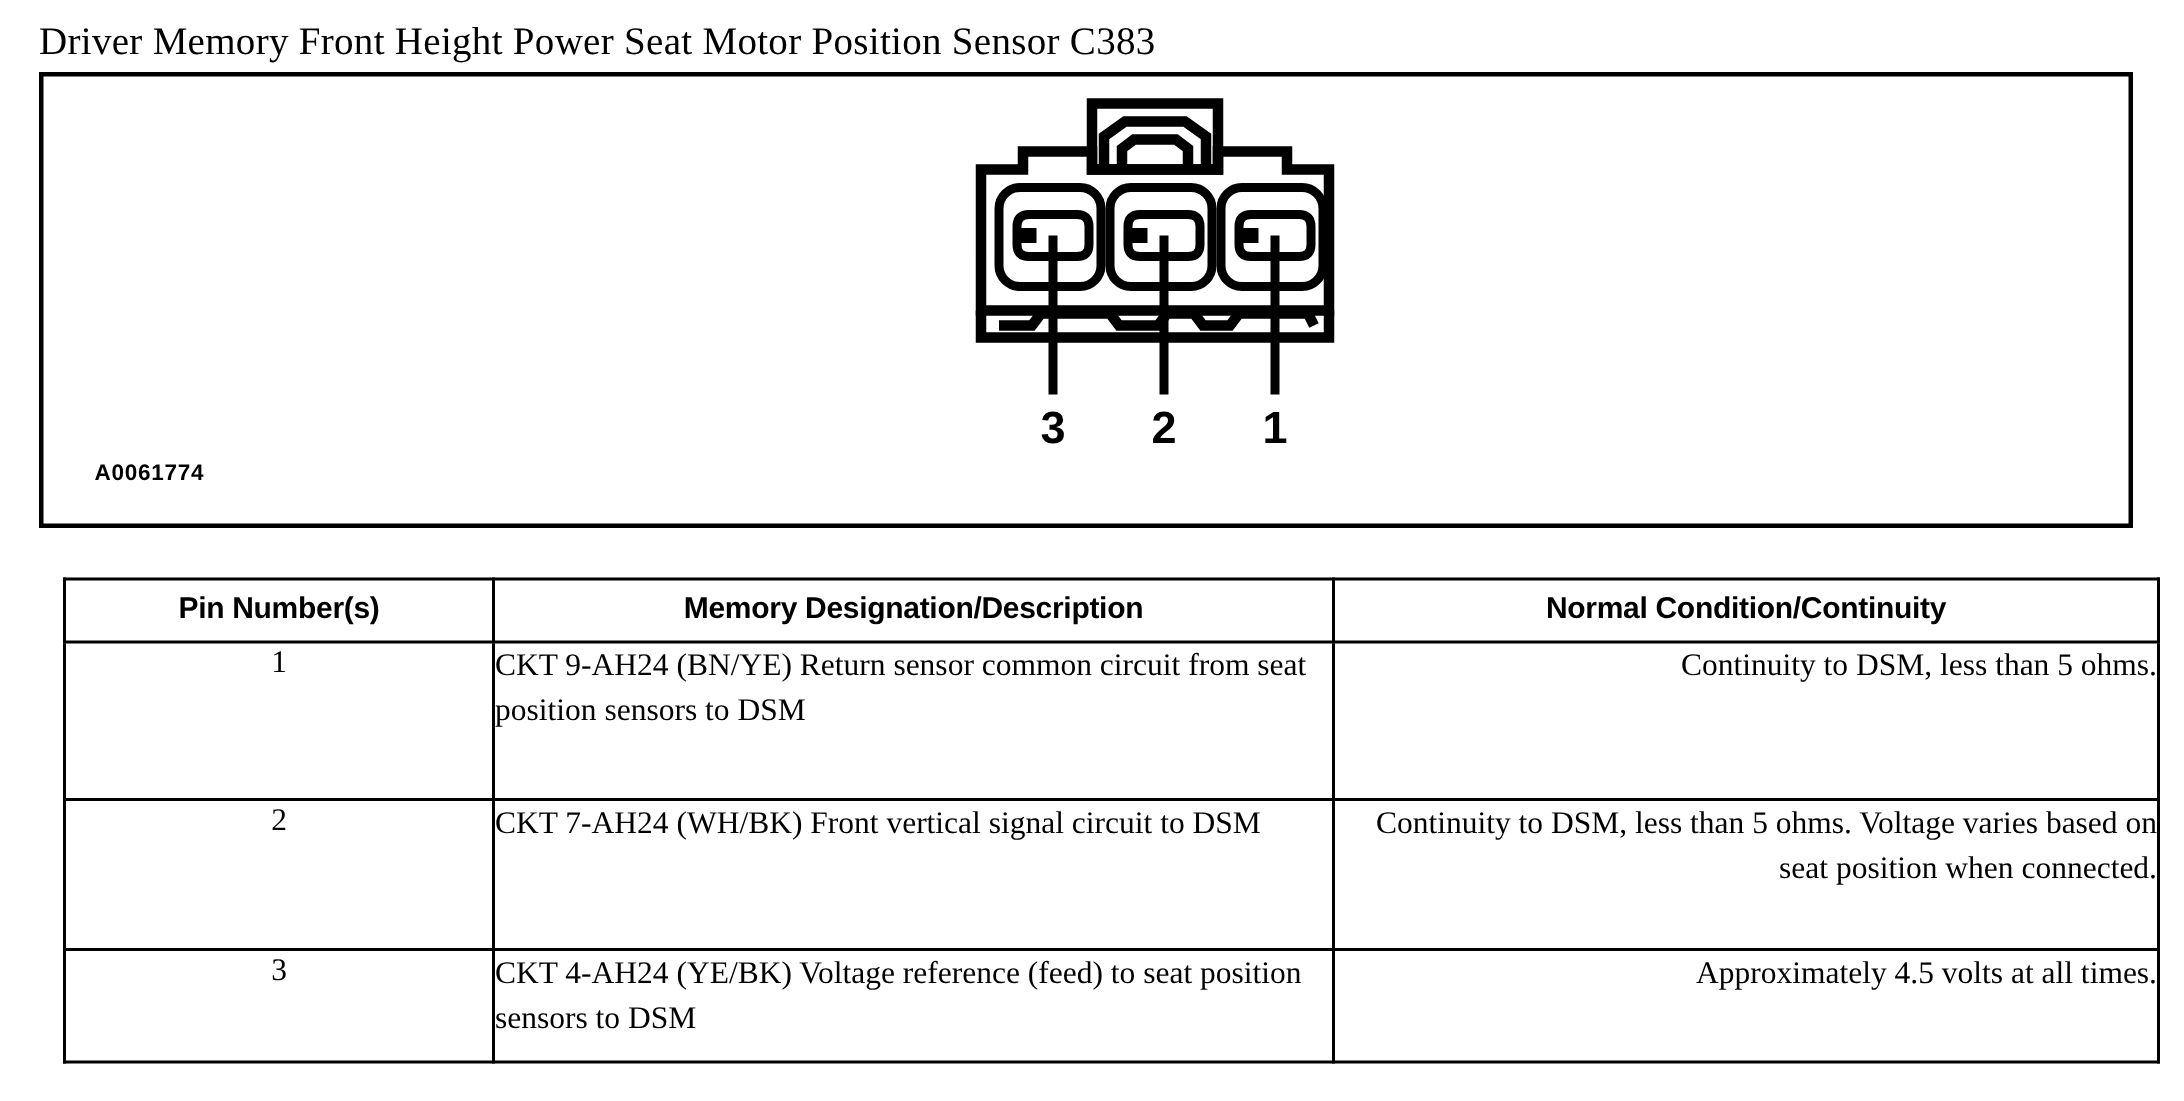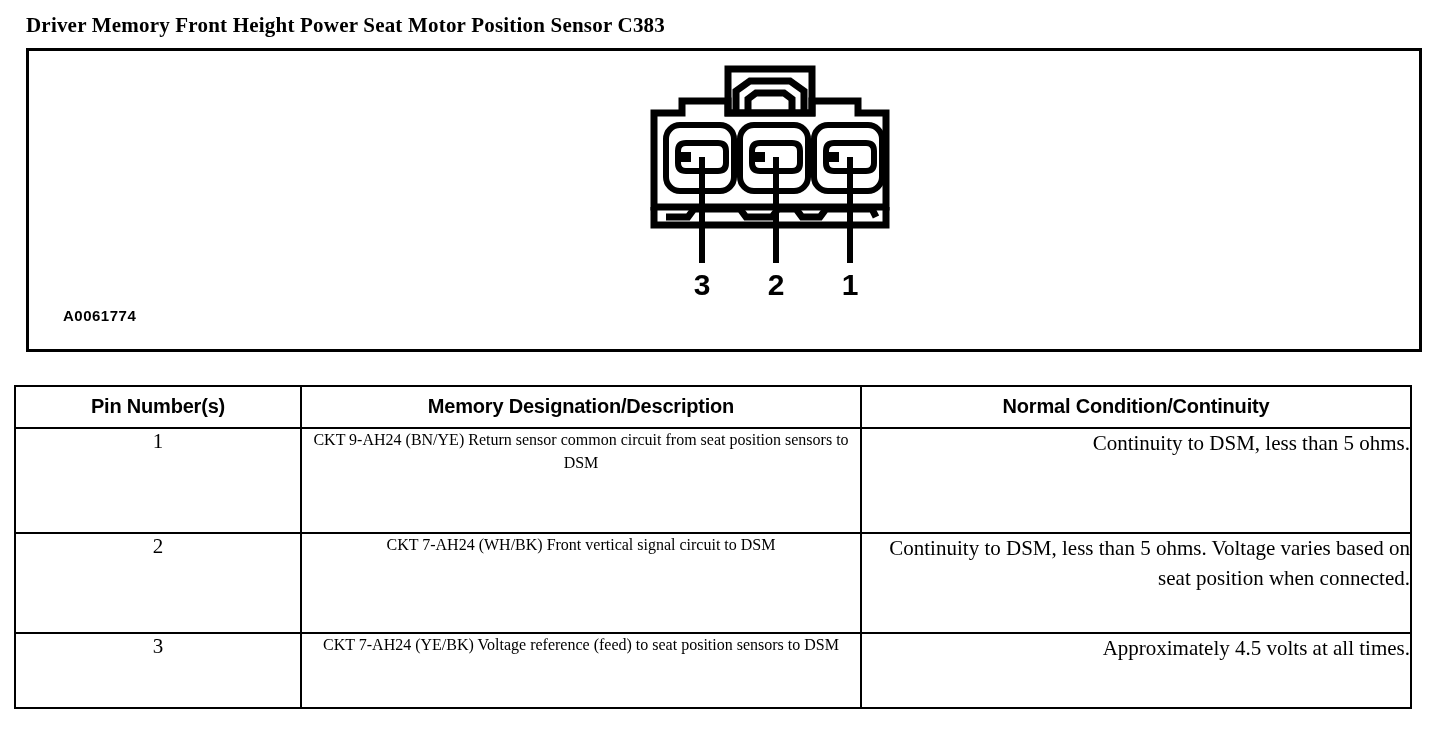--- a/index.html
+++ b/index.html
@@ -16,22 +16,22 @@
     position: relative;
     overflow: hidden;
   }
 
   
   #page-title {
     position: absolute;
     left: 26px;
     top: 13px;
     font-family: "Liberation Serif", "DejaVu Serif", serif;
-    font-weight: bold;
-    font-size: 21px;
+    font-weight: normal;
+    font-size: 26px;
     letter-spacing: 0.2px;
     white-space: nowrap;
   }
 
   
   #figure-panel {
     position: absolute;
     left: 26px;
     top: 48px;
     width: 1396px;
@@ -55,21 +55,21 @@
     position: absolute;
     left: 50%;
     top: 0;
     transform: translateX(-50%);
     margin-left: 50px;
   }
 
   
   #pin-table {
     position: absolute;
-    left: 14px;
+    left: 42px;
     top: 385px;
     width: 1396px;
     border-collapse: collapse;
     table-layout: fixed;
     background: #fff;
   }
   #pin-table td, #pin-table th {
     border: 2px solid #000;
     padding: 0;
     vertical-align: top;
@@ -87,22 +87,21 @@
   .col-pin      { width: 286px; }
   .col-circuit  { width: 560px; }
   .col-normal   { width: 550px; }
 
   td.cell-pin {
     text-align: center;
     font-size: 21px;
     padding: 7px 4px 4px 4px;
   }
   td.cell-circuit {
-    text-align: center;
-    font-size: 16px;
+    font-size: 21px;
     line-height: 1.42;
     padding: 7px 14px 10px 14px;
   }
   td.cell-normal {
     text-align: right;
     font-size: 21px;
     line-height: 1.42;
     padding: 7px 10px 10px 14px;
   }
 
@@ -189,17 +188,17 @@
       <td class="cell-circuit">CKT 9-AH24 (BN/YE) Return sensor common circuit from seat position sensors to DSM</td>
       <td class="cell-normal">Continuity to DSM, less than 5 ohms.</td>
     </tr>
     <tr class="row-h2">
       <td class="cell-pin">2</td>
       <td class="cell-circuit">CKT 7-AH24 (WH/BK) Front vertical signal circuit to DSM</td>
       <td class="cell-normal">Continuity to DSM, less than 5 ohms. Voltage varies based on seat position when connected.</td>
     </tr>
     <tr class="row-h3">
       <td class="cell-pin">3</td>
-      <td class="cell-circuit">CKT 7-AH24 (YE/BK) Voltage reference (feed) to seat position sensors to DSM</td>
+      <td class="cell-circuit">CKT 4-AH24 (YE/BK) Voltage reference (feed) to seat position sensors to DSM</td>
       <td class="cell-normal">Approximately 4.5 volts at all times.</td>
     </tr>
   </tbody>
 </table>
 
 </body></html>

